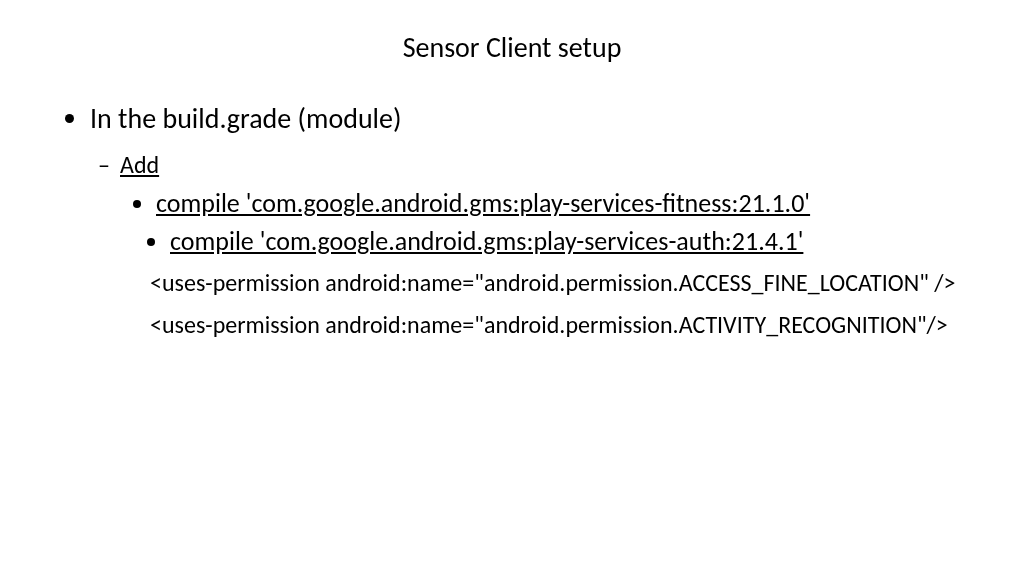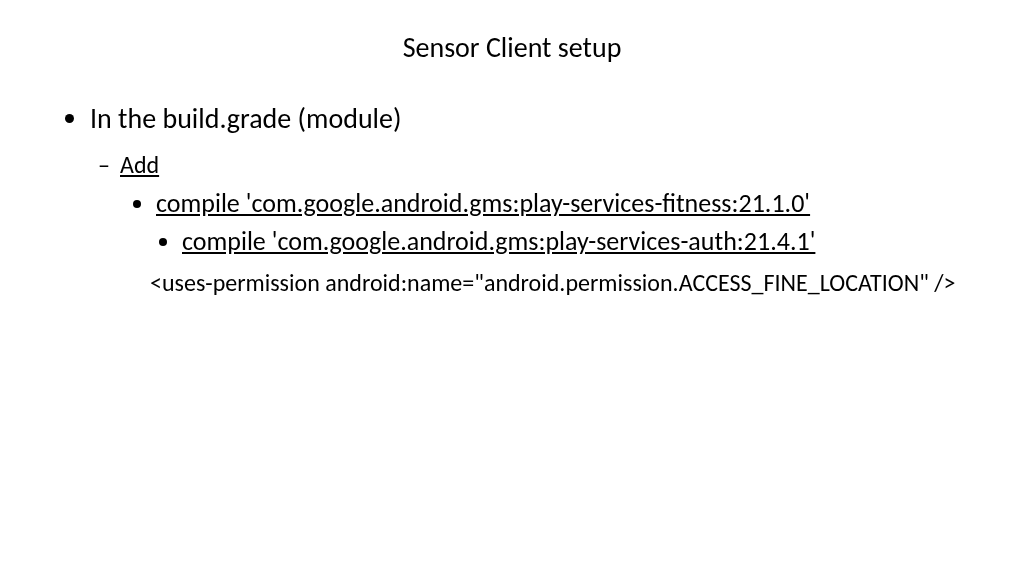--- a/index.html
+++ b/index.html
@@ -51,21 +51,21 @@
       list-style: disc;
       padding-left: 36px;
       margin-top: 8px;
       margin-bottom: 10px;
     }
     ul.level3 > li {
       font-size: 26px;
       margin-bottom: 6px;
     }
     ul.level3 > li.indent2 {
-      margin-left: 26px;
+      margin-left: 14px;
     }
     .perm-block {
       font-size: 24px;
       margin-top: 8px;
       margin-bottom: 10px;
       line-height: 1.35;
       padding-left: 30px;
     }
   </style>
 </head>
@@ -82,15 +82,16 @@
         <ul class="level3">
           <li>
             <span>compile 'com.google.android.gms:play-services-fitness:21.1.0'</span>
           </li>
           <li class="indent2">
             <span>compile 'com.google.android.gms:play-services-auth:21.4.1'</span>
           </li>
         </ul>
       </li>
       <div class="perm-block">&lt;uses-permission android:name="android.permission.ACCESS_FINE_LOCATION" /&gt;</div>
+      <div class="perm-block">&lt;uses-permission android:name="android.permission.ACTIVITY_RECOGNITION"/&gt;</div>
     </ul>
   </li>
 </ul>
 
 </body></html>

